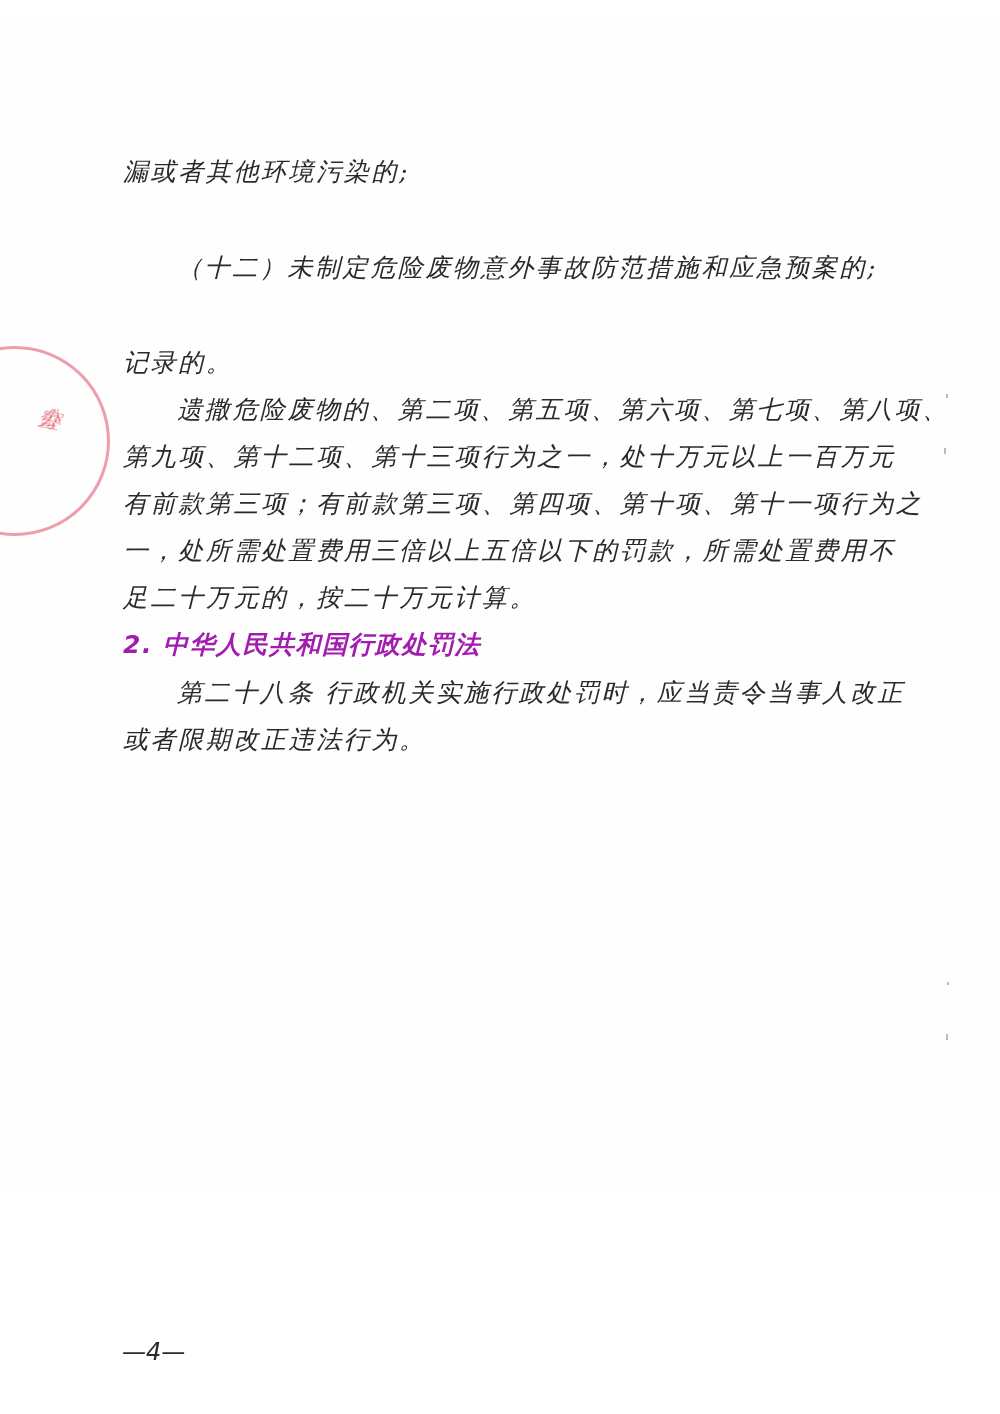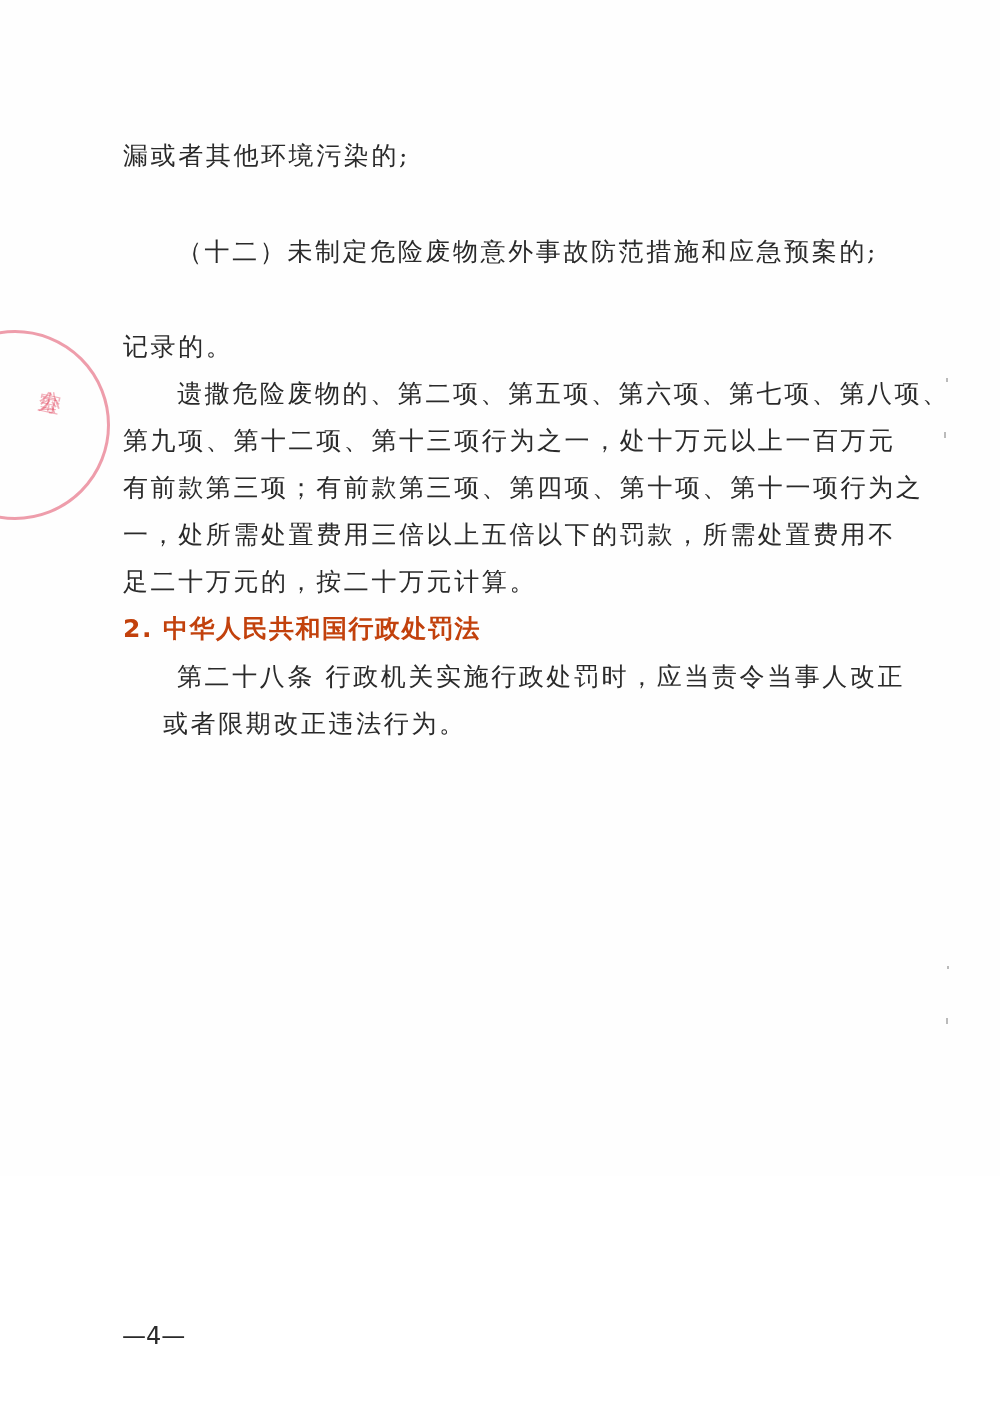--- a/index.html
+++ b/index.html
@@ -10,23 +10,24 @@
     body {
       width: 1000px;
       height: 1414px;
       position: relative;
       overflow: hidden;
       font-family: "DejaVu Serif", "Liberation Serif", serif;
       color: #2a2a2a;
     }
     .page {
       position: absolute;
-      left: 0; top: 0;
+      left: 0; top: 16px;
       width: 1000px; height: 1176px;
       background: #fefefe;
+      font-style: italic;
     }
     .line {
       position: absolute;
       left: 123px;
       width: 755px;
       font-size: 25px;
       line-height: 32px;
       white-space: nowrap;
       letter-spacing: 2.6px;
     }
@@ -36,21 +37,21 @@
       text-align-last: justify;
     }
     .heading {
       position: absolute;
       left: 123px;
       font-size: 25px;
       line-height: 32px;
       font-weight: bold;
       font-family: "DejaVu Sans", "Liberation Sans", sans-serif;
       letter-spacing: 1.5px;
-      color: #c2410c;
+      color: #a21caf;
     }
     .page-number {
       position: absolute;
       left: 122px;
       top: 1322px;
       font-size: 24px;
       font-family: "DejaVu Sans", "Liberation Sans", sans-serif;
       color: #2a2a2a;
       letter-spacing: 0;
     }
@@ -98,21 +99,21 @@
   <div class="line" style="top:331px;">记录的。</div>
   <div class="line indent justify" style="top:378px;">遗撒危险废物的、第二项、第五项、第六项、第七项、第八项、</div>
   <div class="line justify" style="top:425px;">第九项、第十二项、第十三项行为之一，处十万元以上一百万元</div>
   <div class="line justify" style="top:472px;">有前款第三项；有前款第三项、第四项、第十项、第十一项行为之</div>
   <div class="line justify" style="top:519px;">一，处所需处置费用三倍以上五倍以下的罚款，所需处置费用不</div>
   <div class="line" style="top:566px;">足二十万元的，按二十万元计算。</div>
 
   <div class="heading" style="top:613px;">2. 中华人民共和国行政处罚法</div>
 
   <div class="line indent justify" style="top:661px;">第二十八条  行政机关实施行政处罚时，应当责令当事人改正</div>
-  <div class="line" style="top:708px;margin-left:40px;">或者限期改正违法行为。</div>
+  <div class="line" style="top:708px;">或者限期改正违法行为。</div>
 
   <span class="speck" style="left:946px; top:378px; height:4px;"></span>
   <span class="speck" style="left:944px; top:432px;"></span>
   <span class="speck" style="left:947px; top:966px; height:3px;"></span>
   <span class="speck" style="left:946px; top:1018px;"></span>
 
   <div class="page-number">—4—</div>
 </div>
 
 </body></html>

